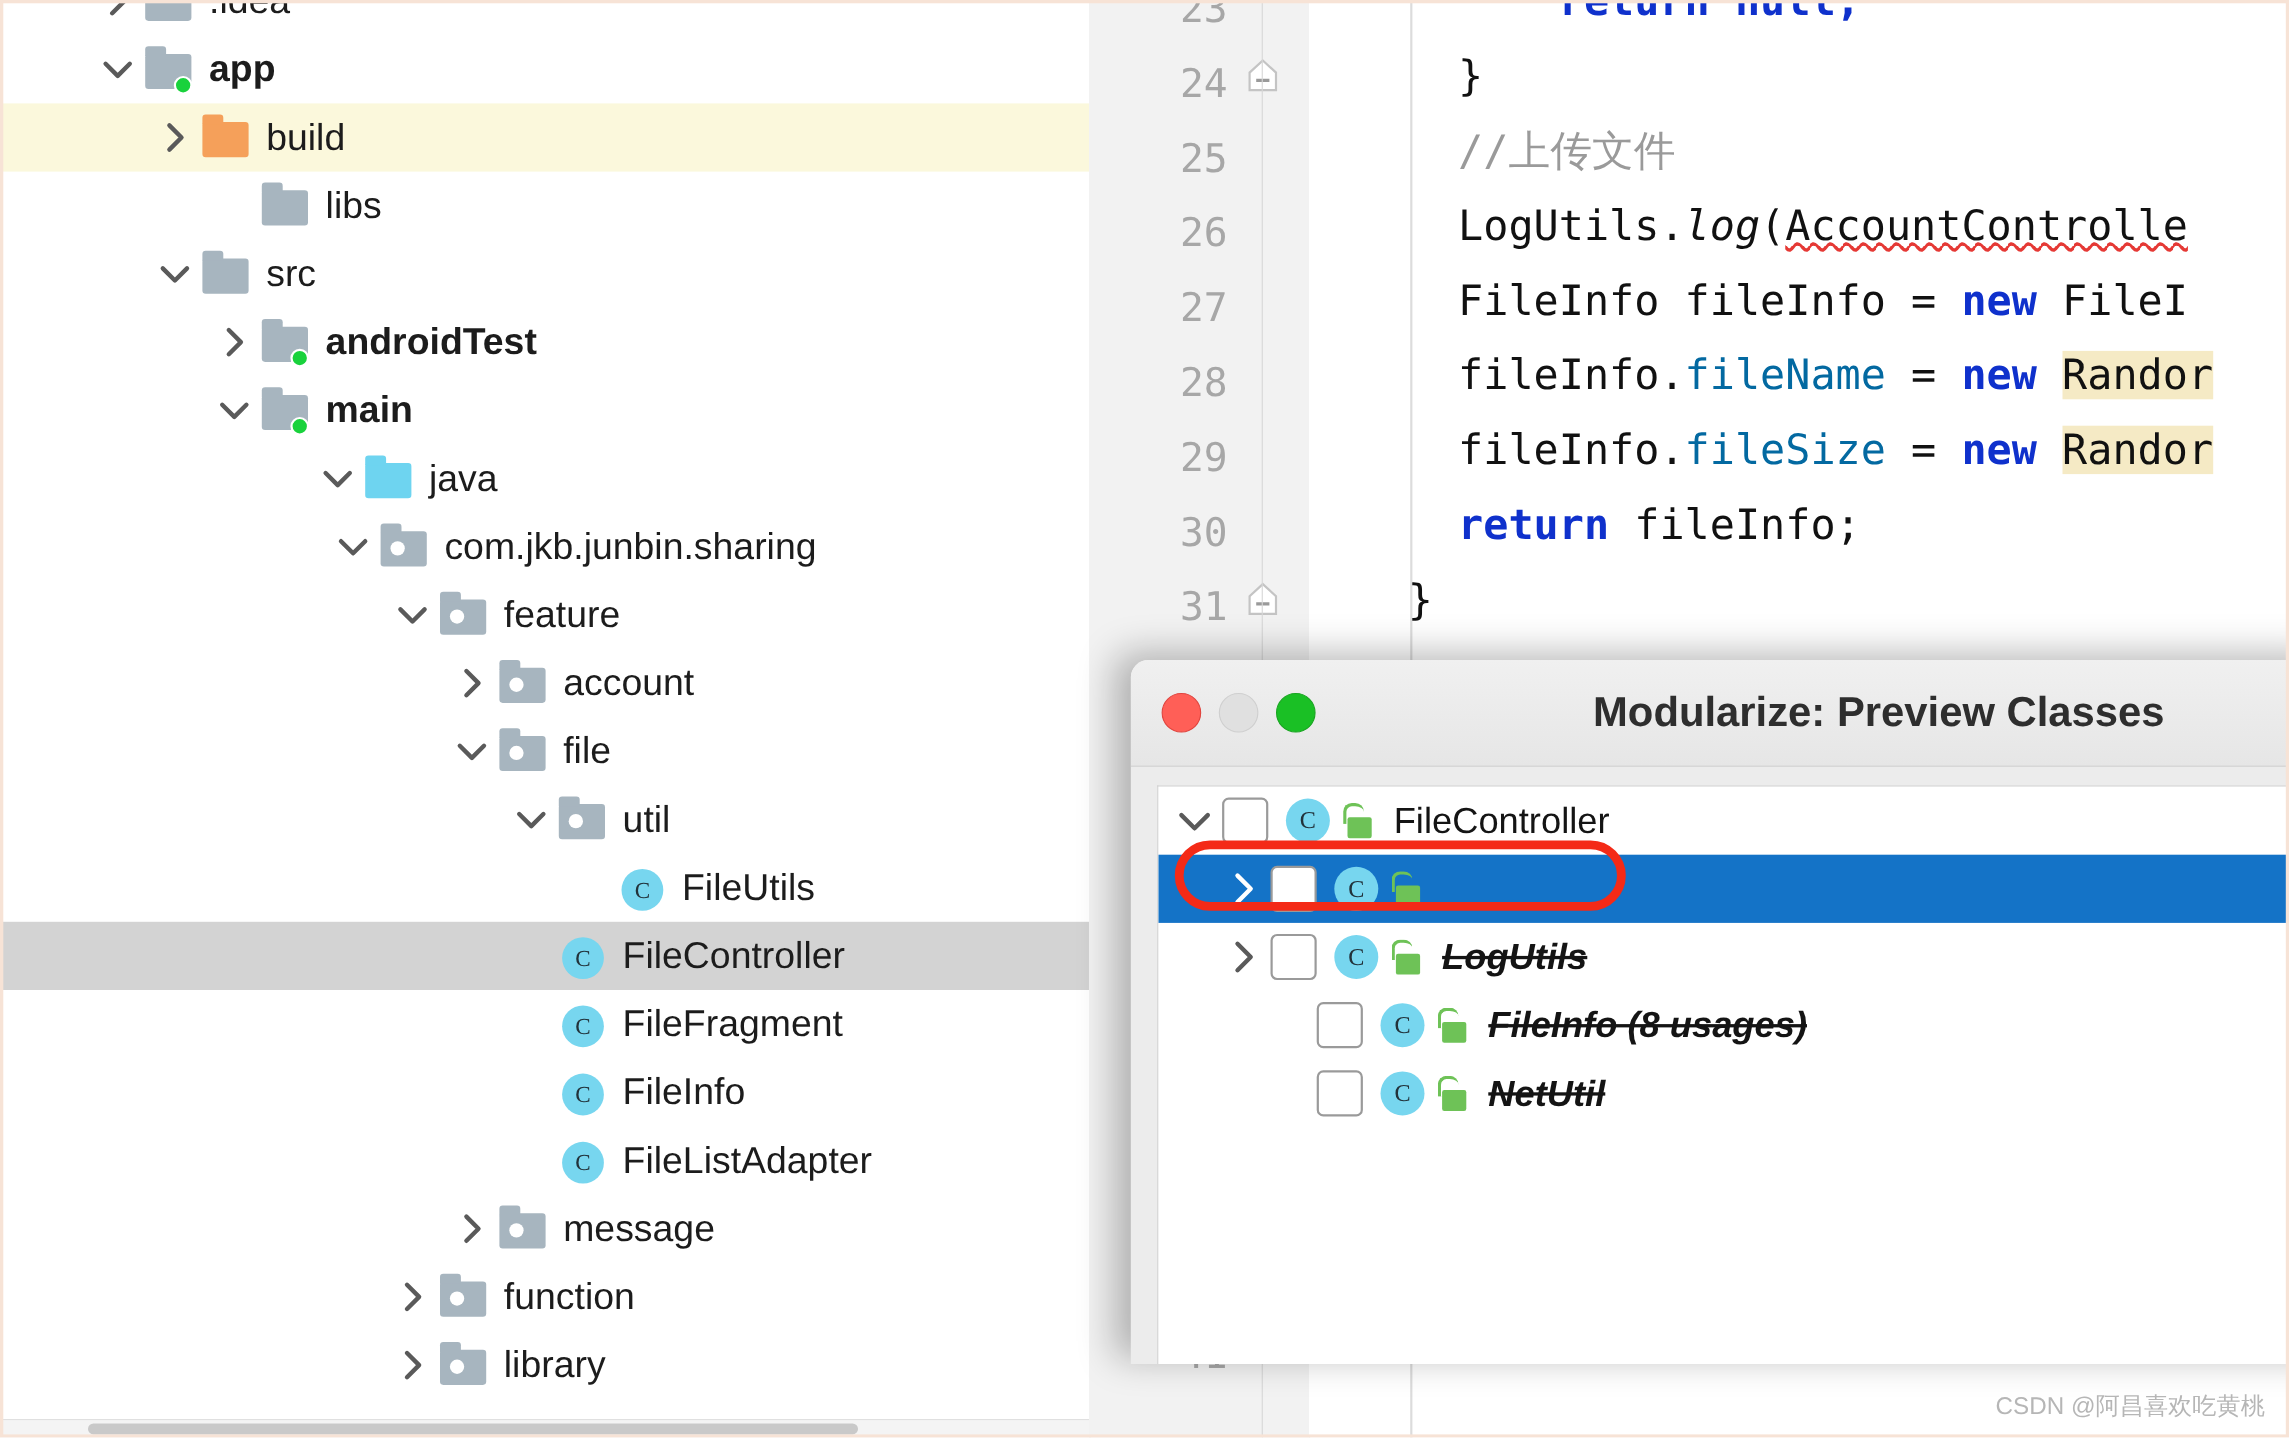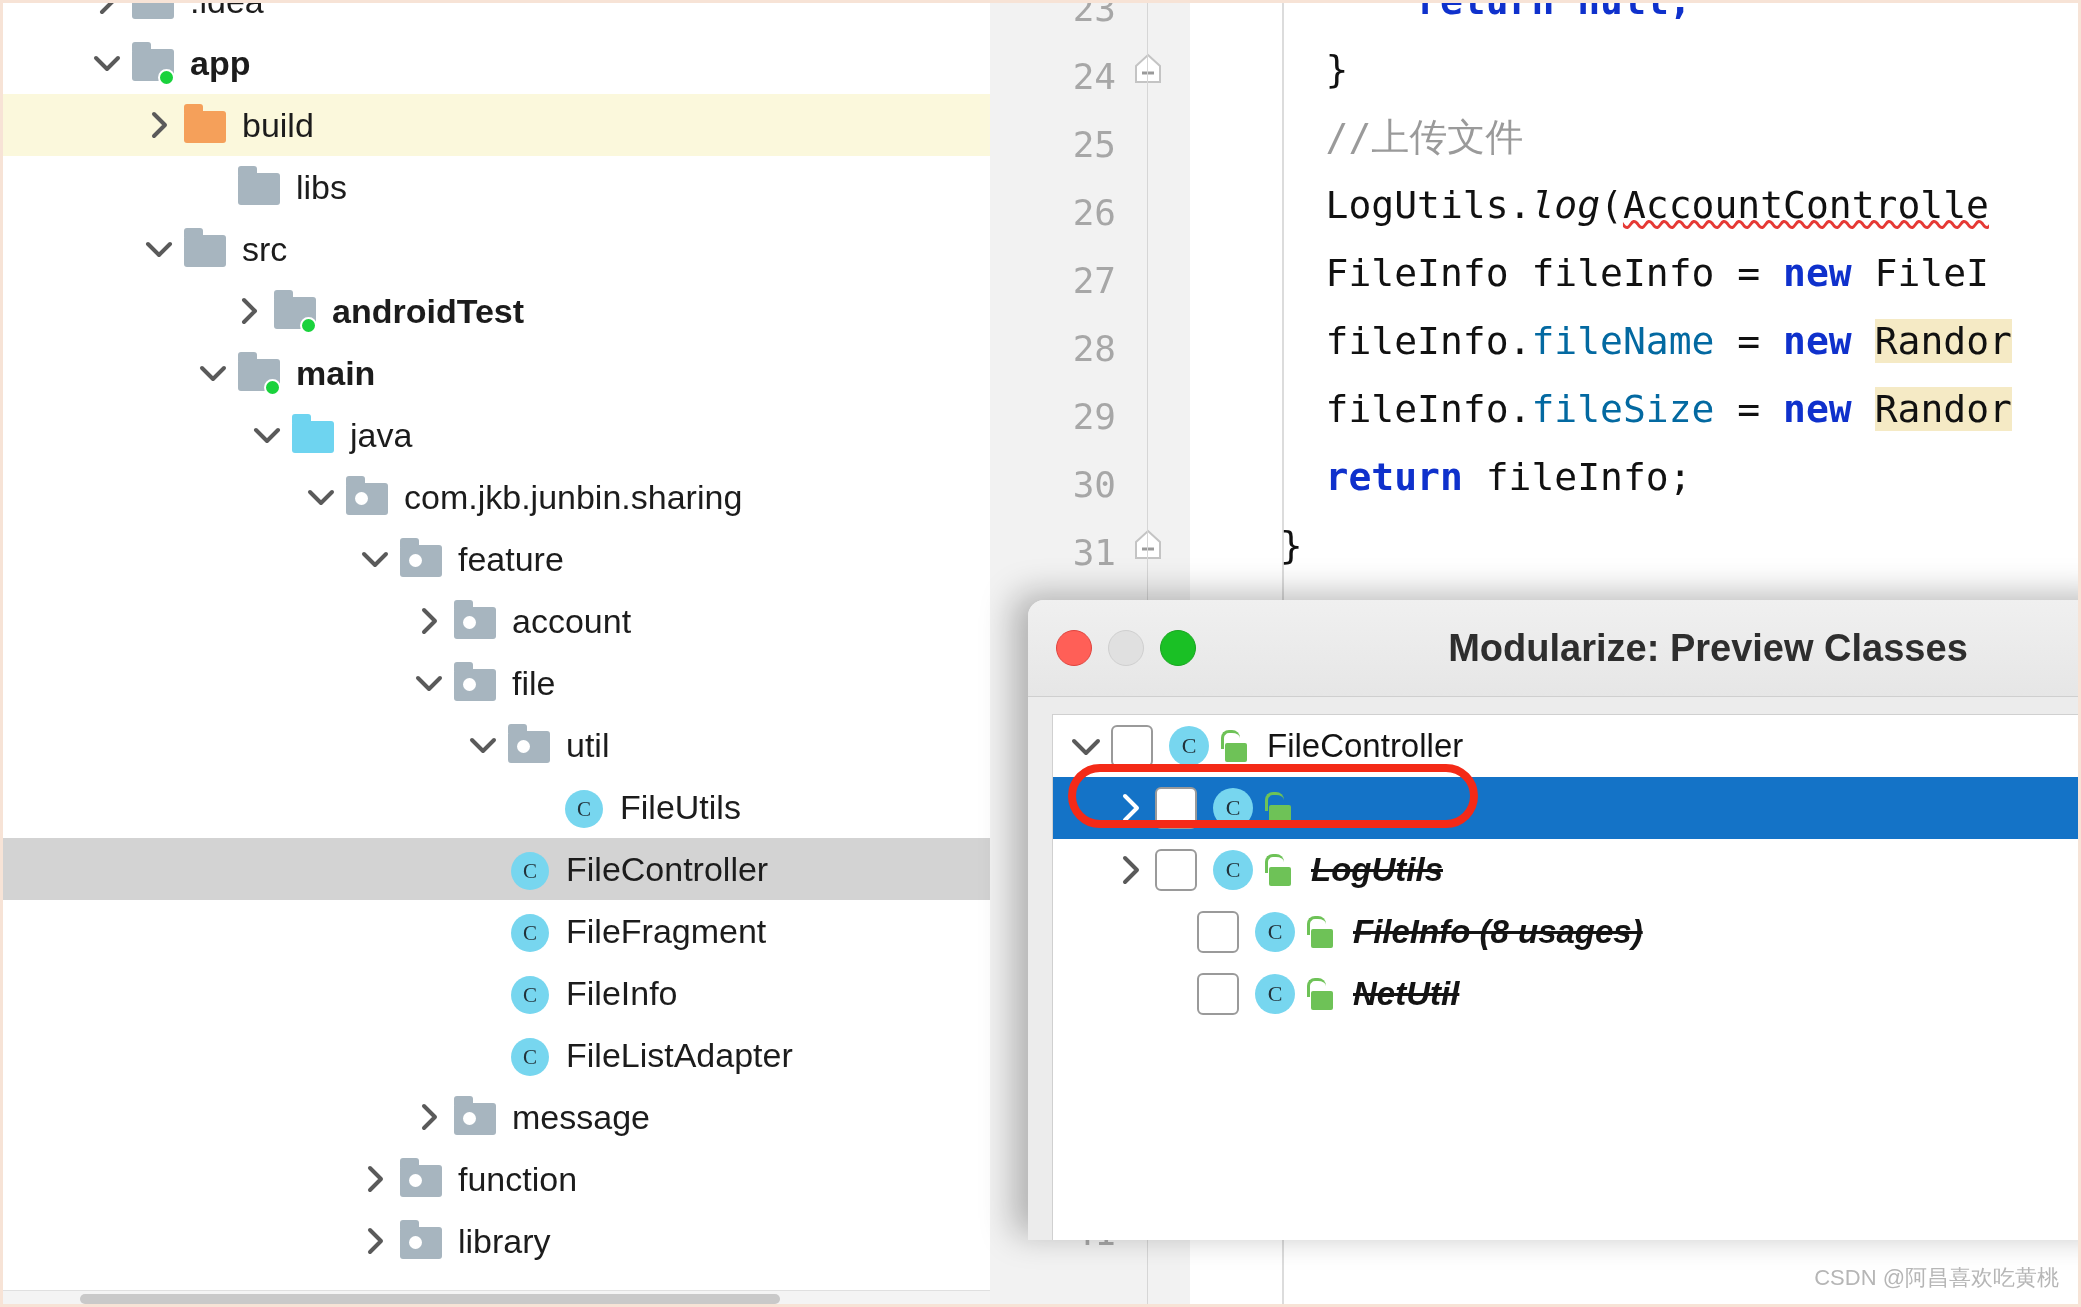--- a/index.html
+++ b/index.html
@@ -113,21 +113,21 @@
     font-family: "Liberation Serif", serif;
     display: flex;
     align-items: center;
     justify-content: center;
     line-height: 1;
   }
   .label { padding-right: 10px; }
   .ind1 { padding-left: 90px; }
   .ind2 { padding-left: 142px; }
   .ind3 { padding-left: 196px; }
-  .ind4 { padding-left: 250px; }
+  .ind4 { padding-left: 250px; margin-left: 40px; }
   .ind5 { padding-left: 304px; }
   .ind6 { padding-left: 358px; }
   .ind7 { padding-left: 412px; }
   .ind8 { padding-left: 466px; }
   .ind9 { padding-left: 520px; }
 
   
   #editor-panel {
     position: absolute;
     left: 990px; top: 0;
@@ -385,21 +385,21 @@
           <span class="twisty">
             <svg width="34" height="34" viewBox="0 0 34 34">
               <path d="M6 12 L17 23 L28 12" fill="none" stroke="#5a5a5a" stroke-width="4" stroke-linecap="round" stroke-linejoin="round"></path>
             </svg>
           </span>
           <span class="ficon">
             <span class="folder"></span>
           </span>
           <span class="label">src</span>
         </div>
-        <div class="tree-row ind3 bold" style="position: absolute; left: 0px; right: 0px; top: 280px; margin-left: 36px;">
+        <div class="tree-row ind3 bold" style="position: absolute; left: 0px; right: 0px; top: 280px;">
           <span class="twisty">
             <svg width="34" height="34" viewBox="0 0 34 34">
               <path d="M12 6 L23 17 L12 28" fill="none" stroke="#5a5a5a" stroke-width="4" stroke-linecap="round" stroke-linejoin="round"></path>
             </svg>
           </span>
           <span class="ficon">
             <span class="folder"></span>
             <span class="badge-green"></span>
           </span>
           <span class="label">androidTest</span>

